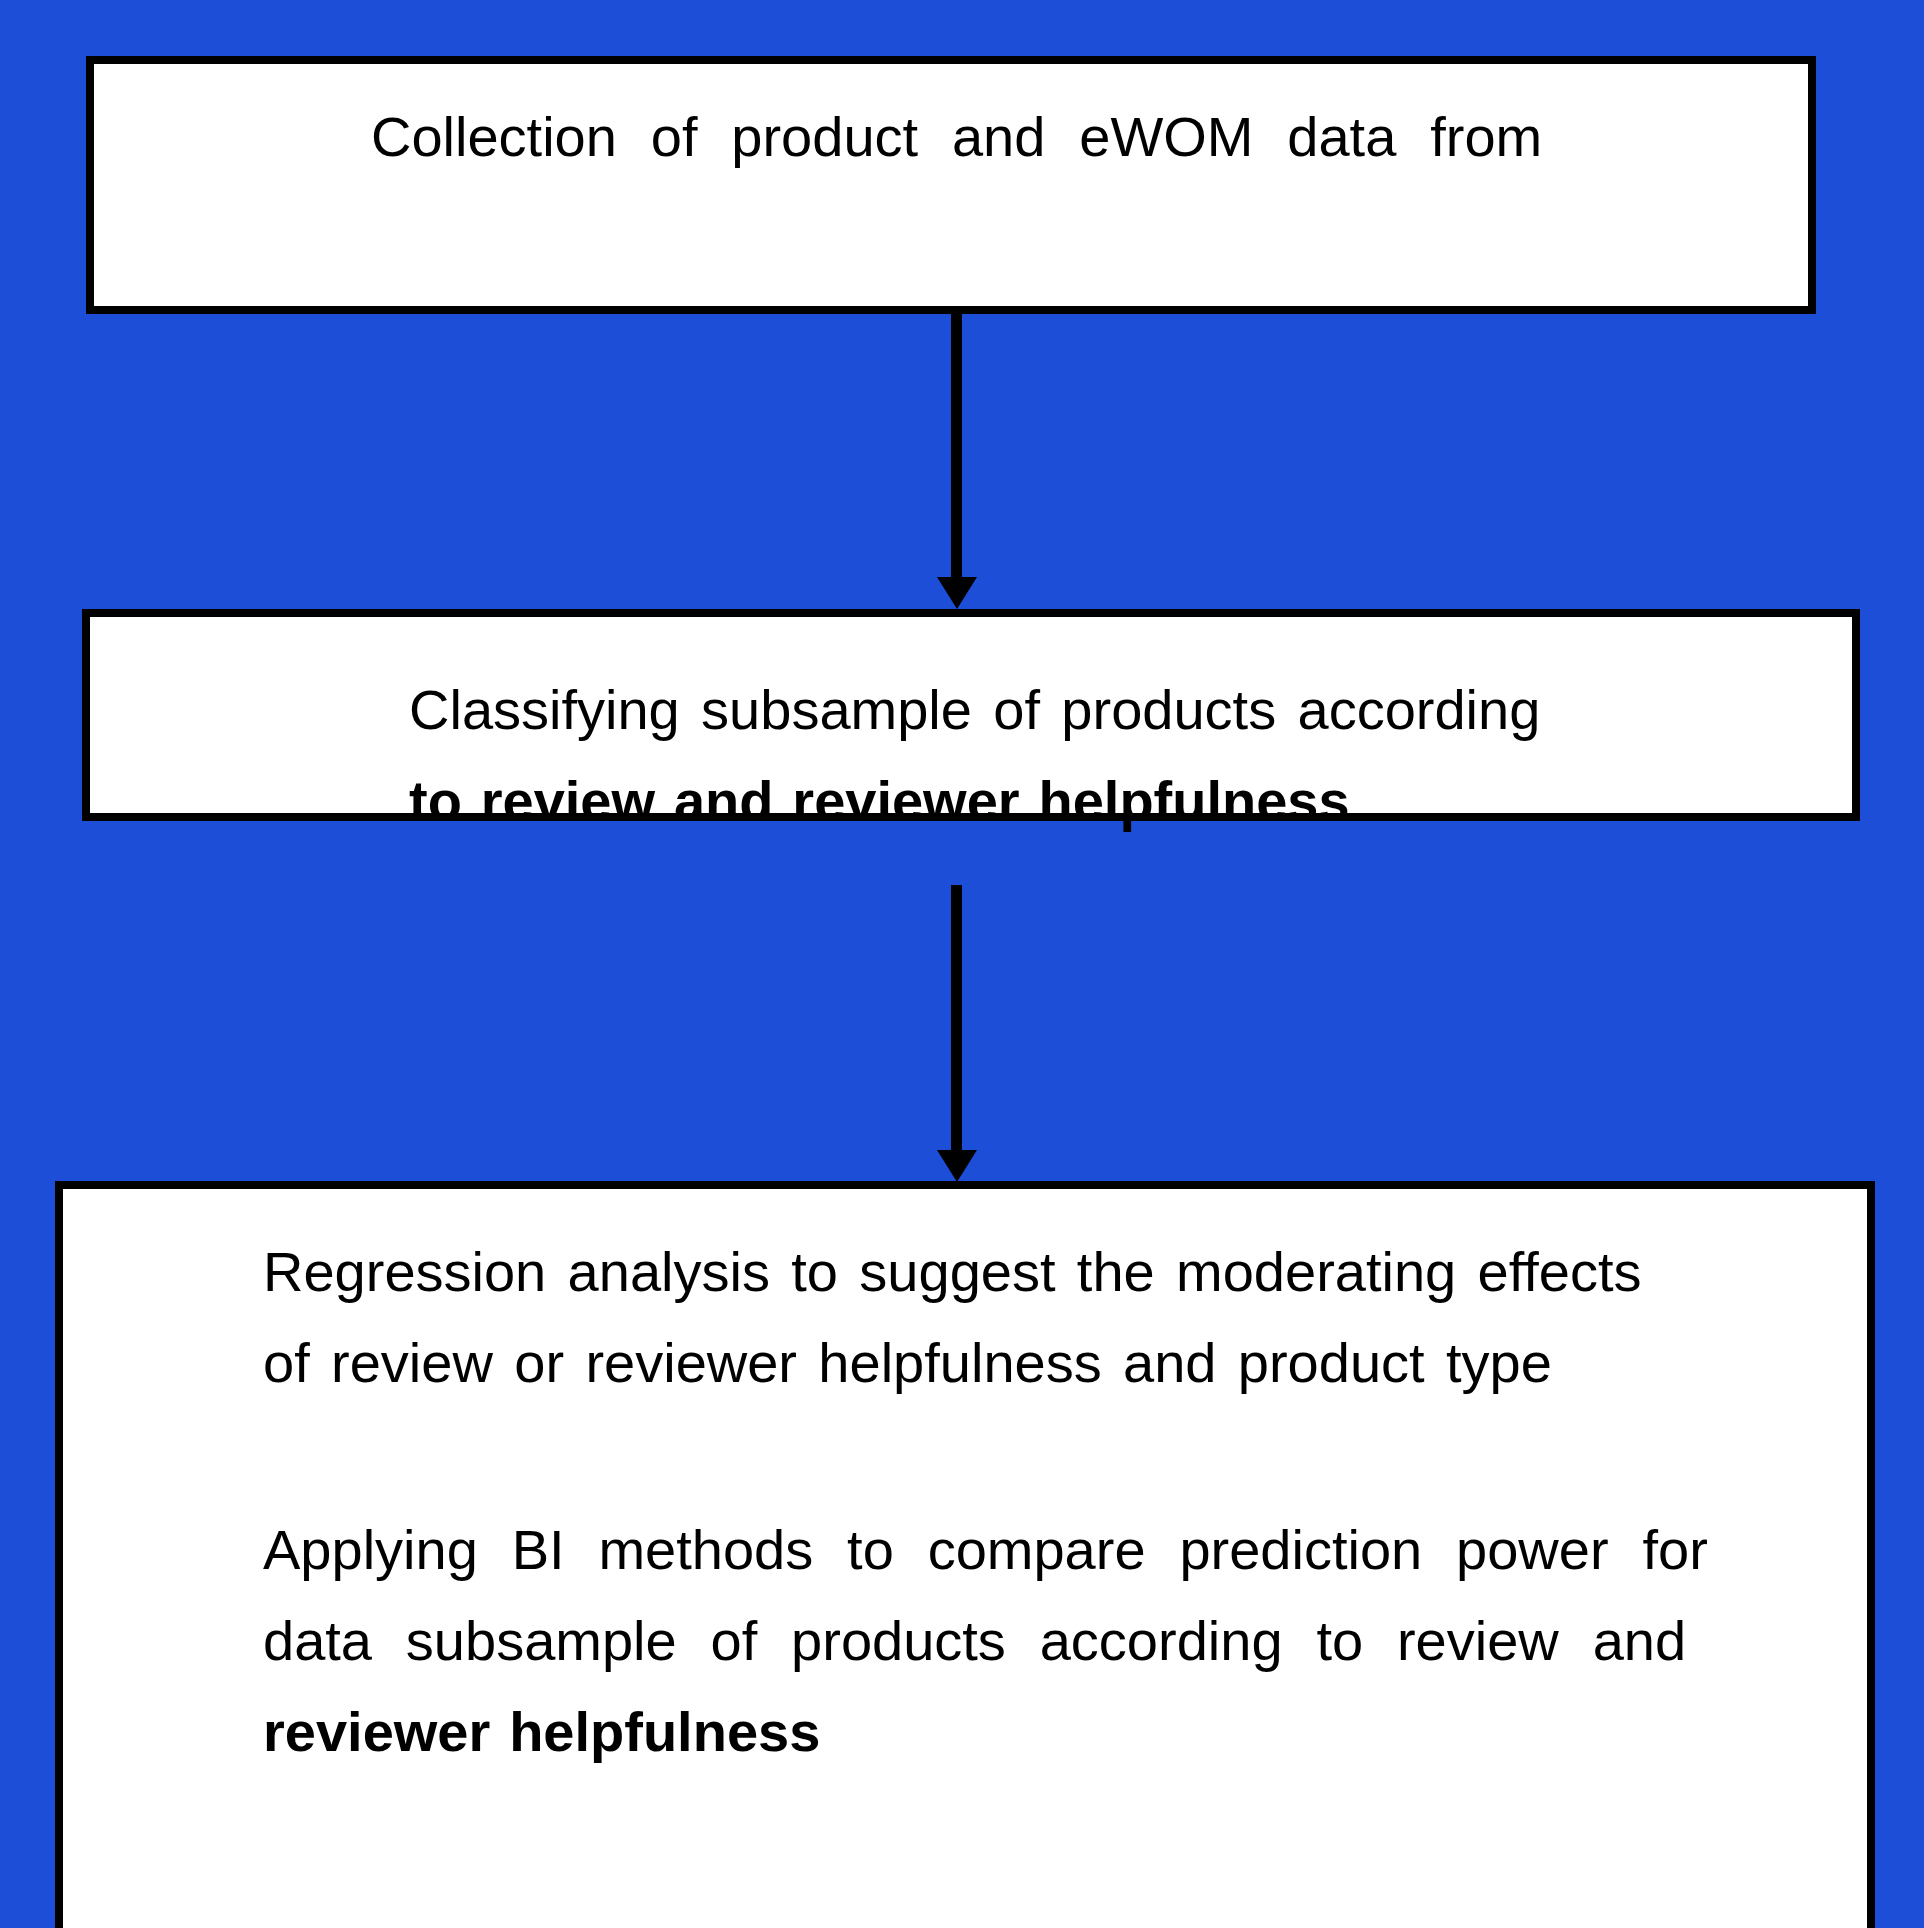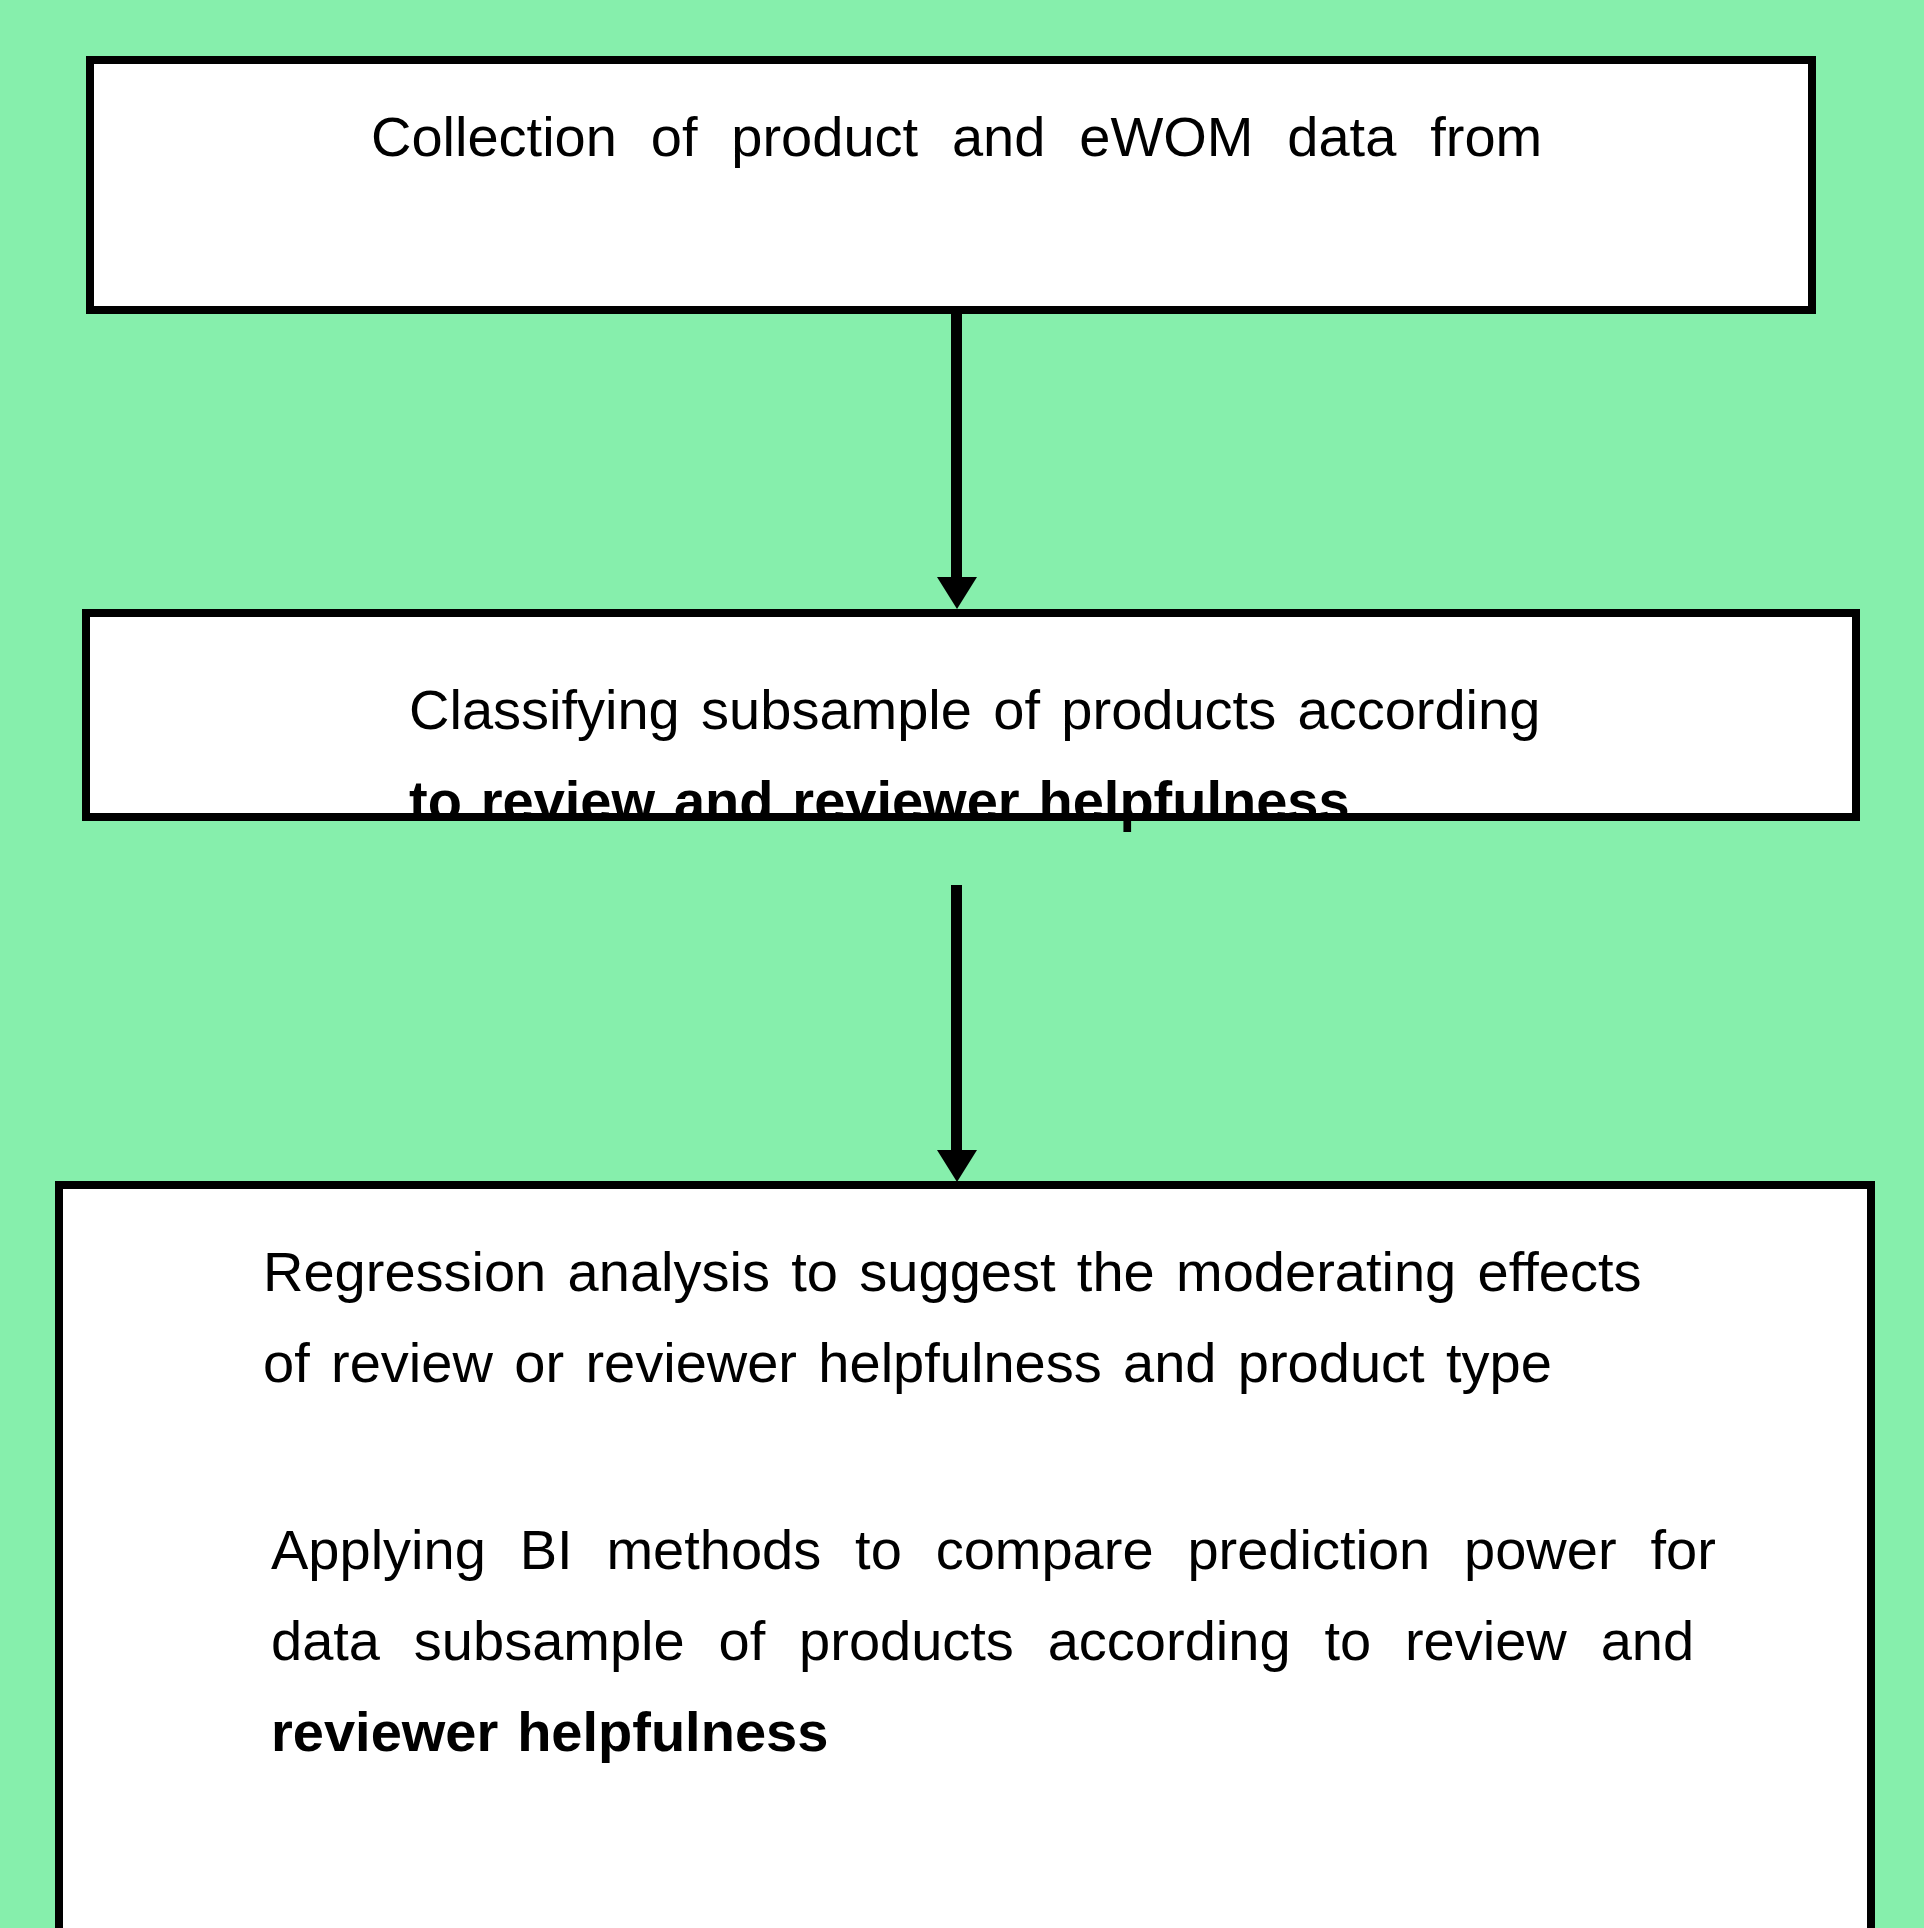--- a/index.html
+++ b/index.html
@@ -11,21 +11,21 @@
     width: 1925px;
     height: 1929px;
     position: relative;
     font-family: "Liberation Sans", "DejaVu Sans", sans-serif;
     color: #000000;
   }
   .canvas {
     position: absolute;
     left: 0; top: 0;
     width: 1925px; height: 1929px;
-    background: #86efac;
+    background: #1d4ed8;
   }
   .flow-box {
     position: absolute;
     box-sizing: border-box;
     border: 8.3px solid #000000;
     background: #ffffff;
   }
   .box-1 {
     left: 86px; top: 56px;
     width: 1730px; height: 258px;
@@ -44,21 +44,20 @@
   .box-text {
     font-size: 56px;
     line-height: 91px;
     color: #000000;
   }
   .tline {
     white-space: nowrap;
   }
   .para-2 {
     margin-top: 96px;
-    margin-left: 8px;
   }
   
   .ws-wide { word-spacing: 18.3px; }
   .ws-mid  { word-spacing: 5.8px; }
   .ws-sm   { word-spacing: 3.3px; font-weight: bold; }
   .ws-amzn { word-spacing: 12.5px; }
 
   .arrow {
     position: absolute;
     width: 40px;

